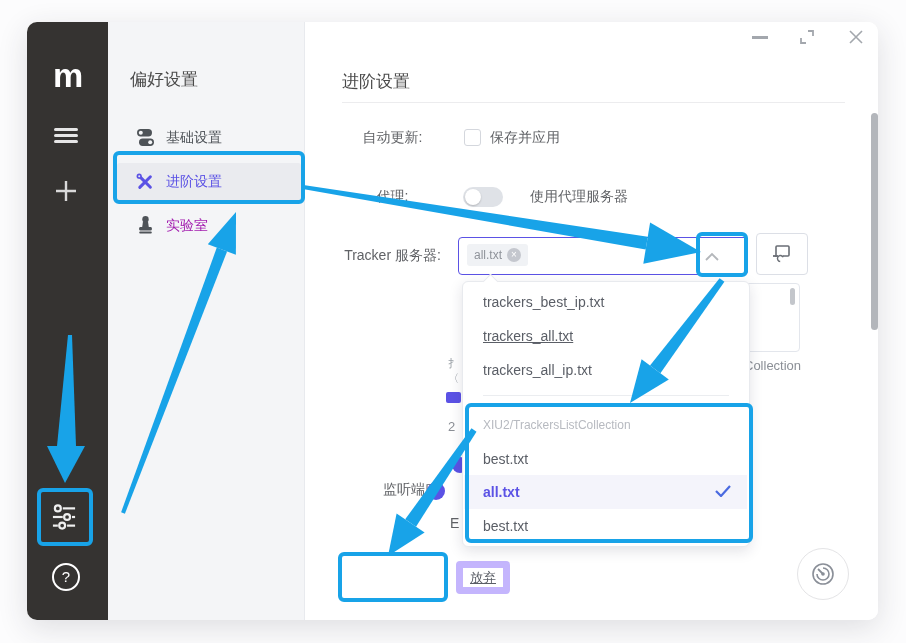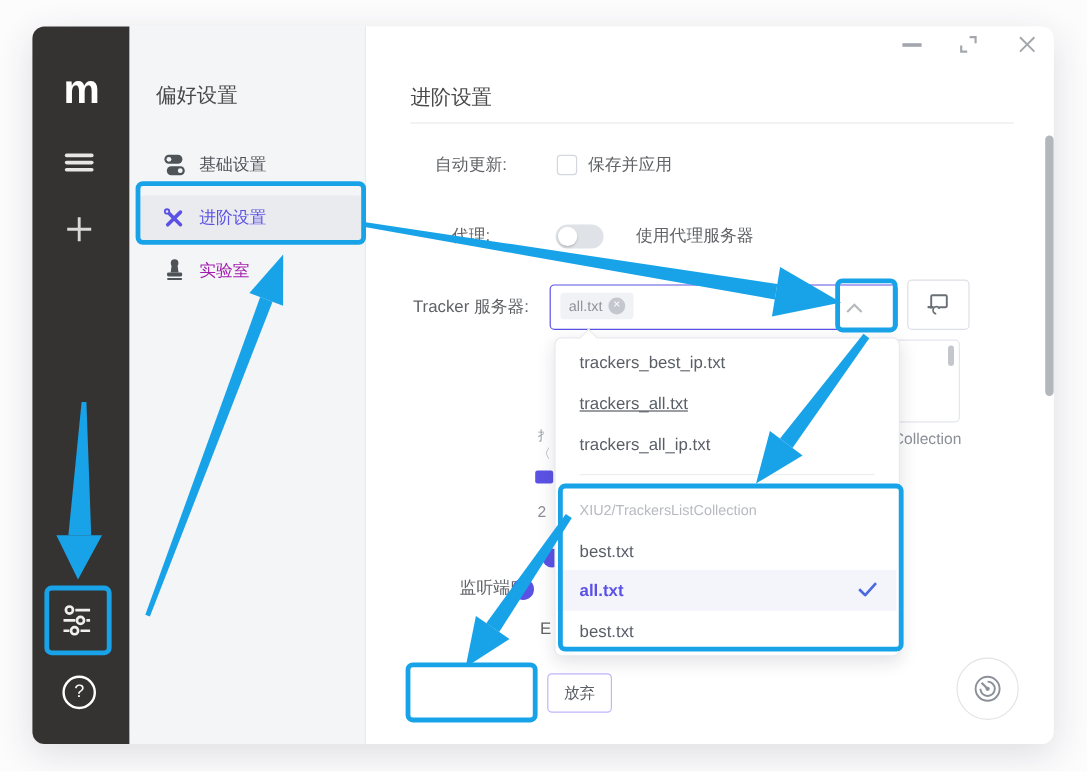--- a/index.html
+++ b/index.html
@@ -156,21 +156,21 @@
     <div class="abs opt txt" style="top:169px;">best.txt</div>
     <div class="abs" style="left:1px;top:193px;width:283px;height:34px;background:#f4f4fb;"></div>
     <div class="abs txt" style="left:20px;top:202px;font-size:14px;font-weight:700;color:#5b52e5;">all.txt</div>
     <svg class="abs" style="left:252px;top:203px;" width="16" height="12" viewBox="0 0 16 12">
       <polyline points="1,6 6,11 15,1" fill="none" stroke="#4a6ae0" stroke-width="2.2"></polyline>
     </svg>
     <div class="abs opt txt" style="top:236px;">best.txt</div>
   </div>
 
   <button class="abs" style="left:456px;top:561px;width:54px;height:33px;background:#fff;color:#5a5e66;font-size:13px;
-              border:1px solid #c4b5fd;border-radius:4px;cursor:pointer;">放弃</button>
+              border:7px solid #c4b5fd;border-radius:4px;cursor:pointer;text-decoration:underline;">放弃</button>
 
   <div class="abs" style="left:797px;top:548px;width:50px;height:50px;border:1px solid #e4e4e6;border-radius:50%;background:#fff;">
     <svg style="position:absolute;left:10px;top:10px;" width="30" height="30" viewBox="0 0 30 30">
       <circle cx="15" cy="15" r="10" fill="none" stroke="#8a8f98" stroke-width="1.6"></circle>
       <path d="M15 15 m0 -6 a6 6 0 1 1 -6 6" fill="none" stroke="#8a8f98" stroke-width="1.6"></path>
       <circle cx="15" cy="15" r="1.8" fill="#8a8f98"></circle>
       <path d="M15 15 L10 10" stroke="#8a8f98" stroke-width="1.8"></path>
     </svg>
   </div>
 

